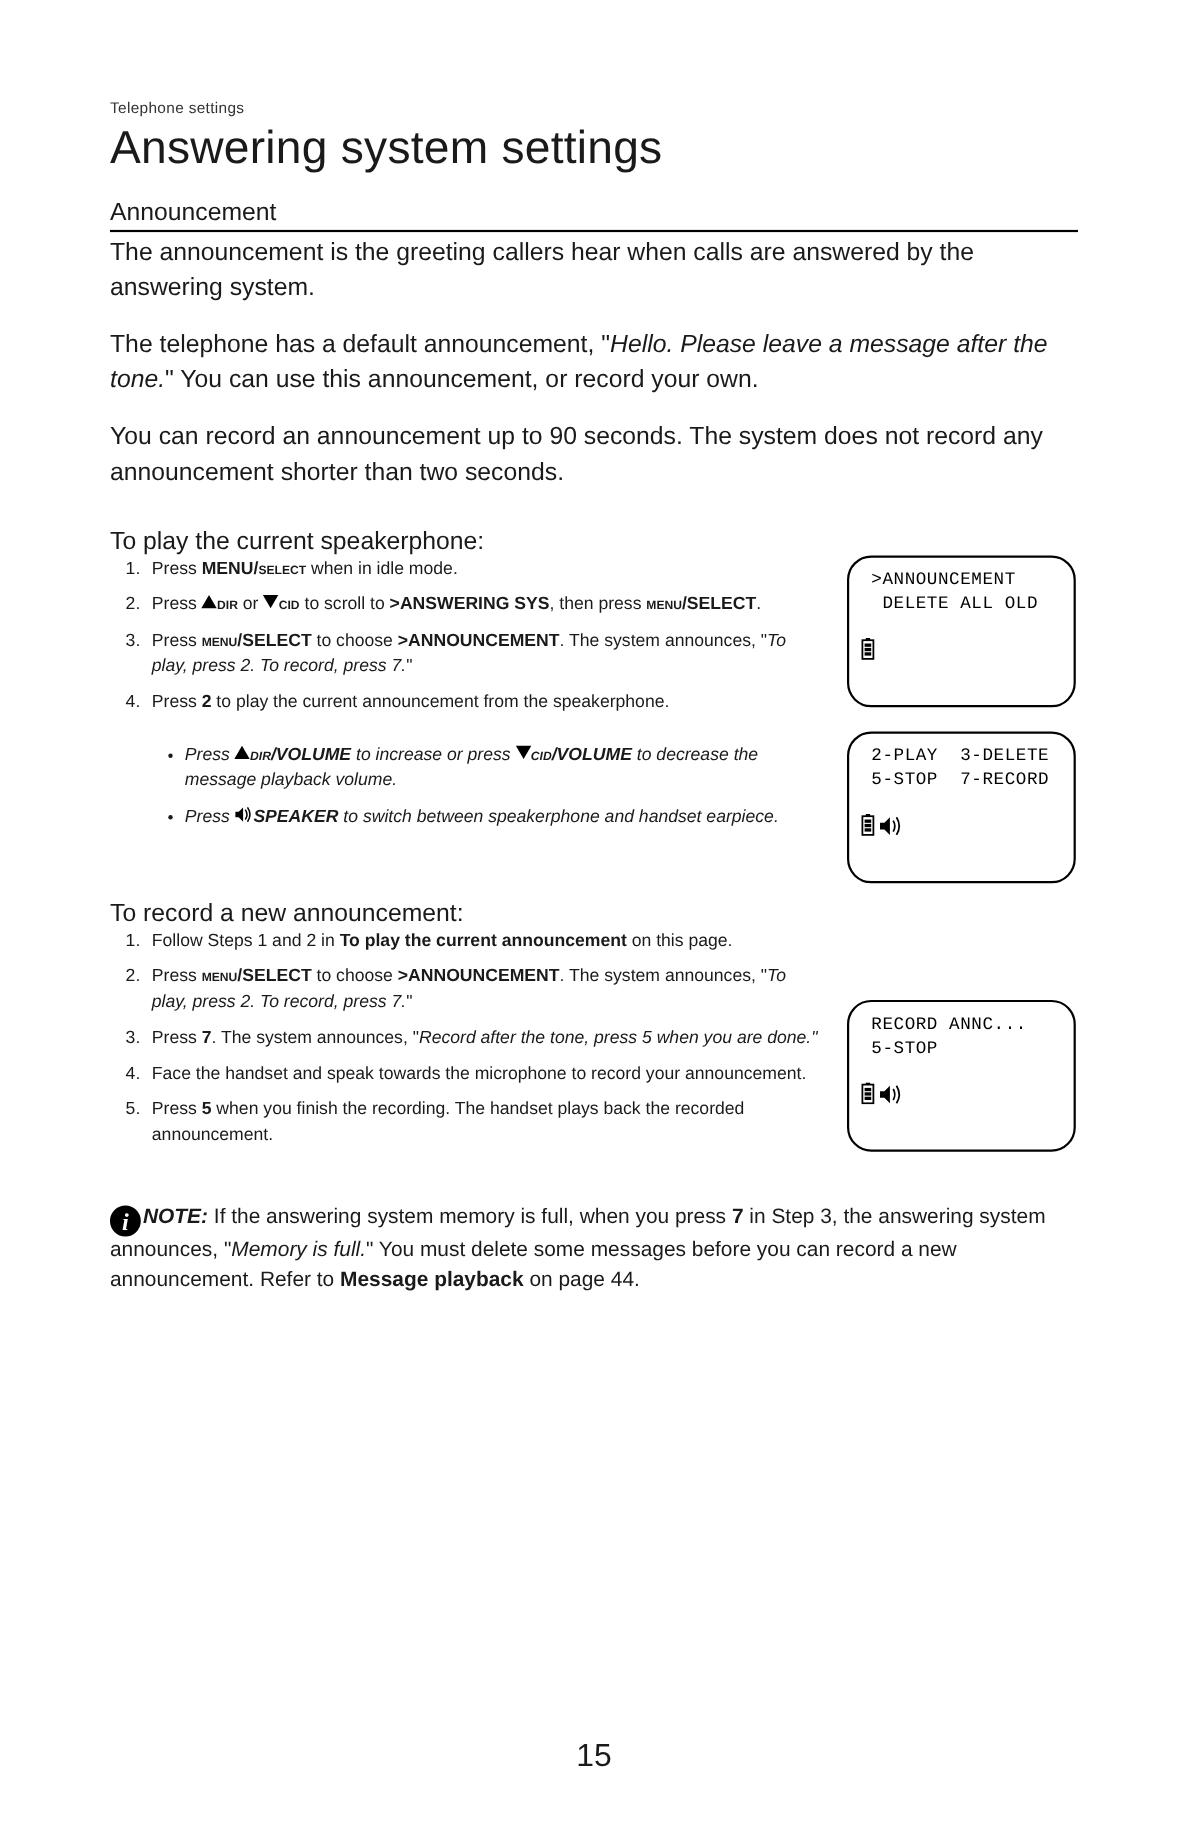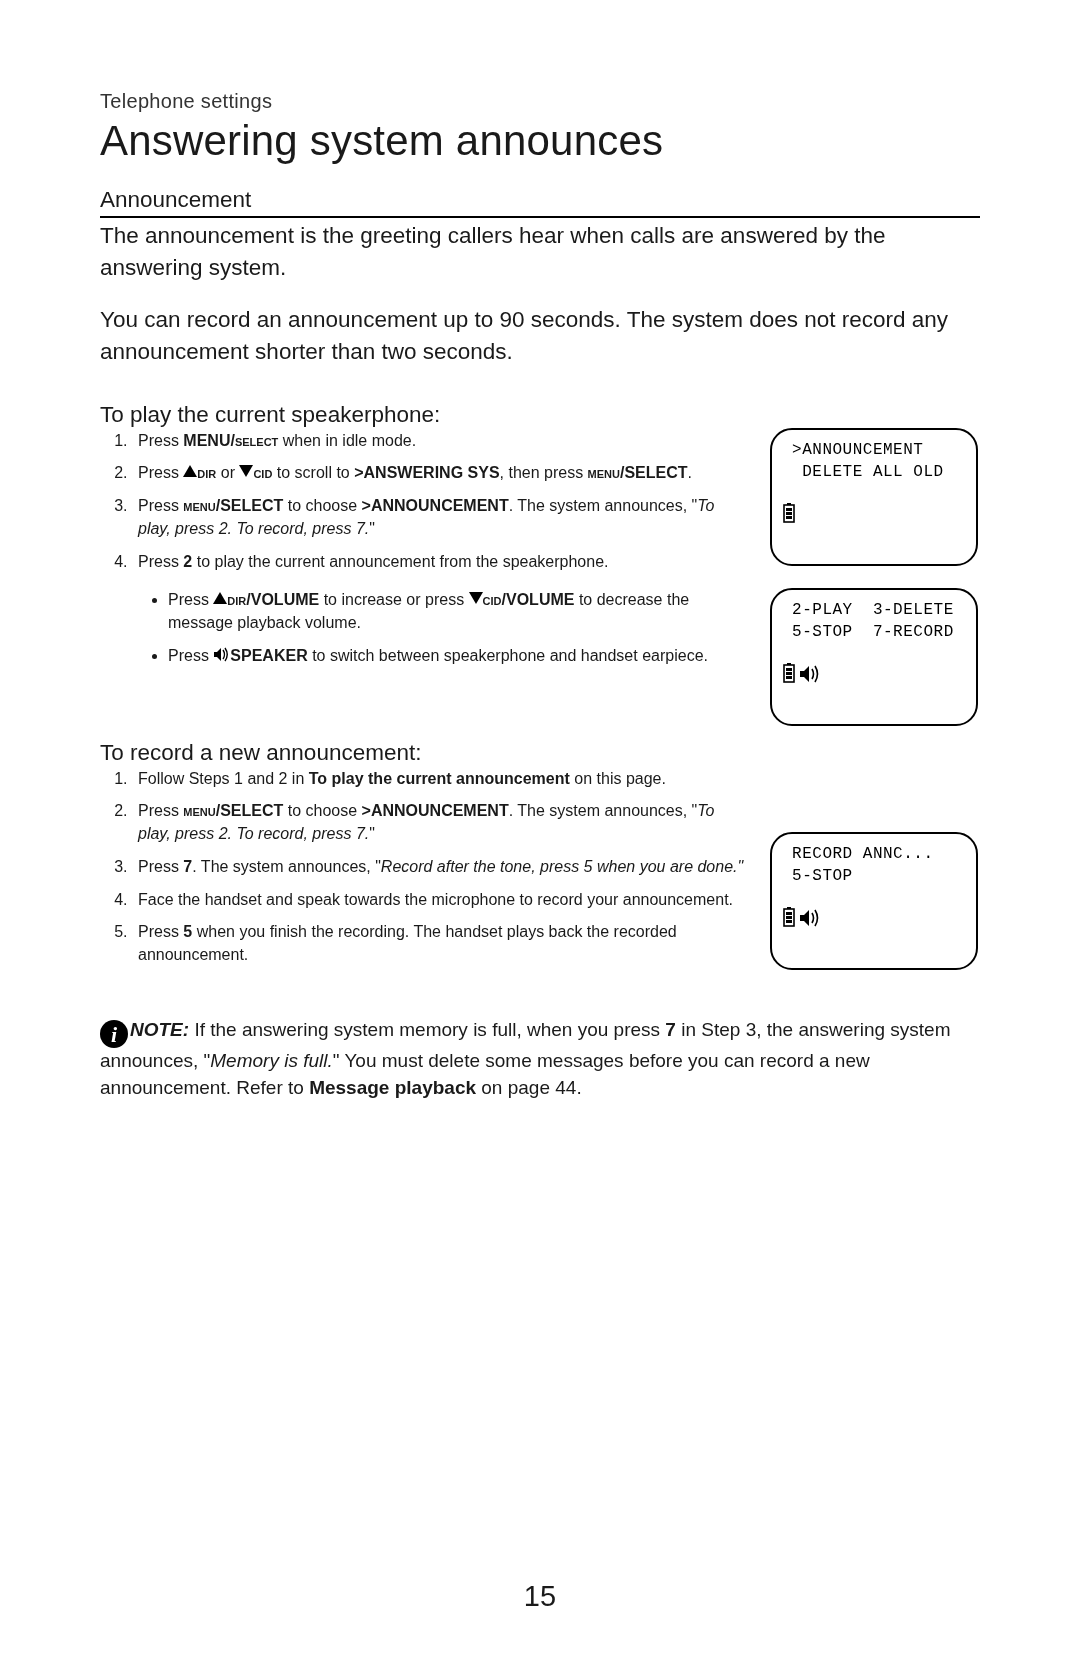--- a/index.html
+++ b/index.html
@@ -11,21 +11,21 @@
     color: #1a1a1a;
   }
   .page {
     box-sizing: border-box;
     width: 1080px;
     height: 1665px;
     padding: 90px 100px 60px 100px;
     position: relative;
   }
   .breadcrumb {
-    font-size: 20px;
+    font-size: 14px;
     letter-spacing: 0.3px;
     color: #333;
     margin: 0 0 4px 0;
   }
   .title {
     font-size: 42px;
     font-weight: 400;
     margin: 0 0 22px 0;
     letter-spacing: 0.2px;
   }
@@ -51,22 +51,23 @@
     line-height: 1.42;
     margin: 0 0 10px 0;
     padding-left: 32px;
   }
   ol.steps > li {
     margin: 0 0 10px 0;
     padding-left: 6px;
   }
   ul.sub {
     list-style: disc;
-    margin: 16px 0 0 0;
+    margin: 26px 0 0 0;
     padding-left: 30px;
+    font-style: italic;
   }
   ul.sub > li {
     margin-bottom: 10px;
   }
   .flex-row {
     display: flex;
     align-items: flex-start;
     gap: 24px;
   }
   .col-text { flex: 1 1 auto; min-width: 0; }
@@ -152,25 +153,28 @@
     display:inline-block;
     vertical-align:-1px;
   }
 </style>
 </head>
 <body>
 
 <div class="page">
 
   <div class="breadcrumb">Telephone settings</div>
-  <div class="title">Answering system announces</div>
+  <div class="title">Answering system settings</div>
 
 
   <div class="subhead">Announcement</div>
   <p class="para">The announcement is the greeting callers hear when calls are answered by the answering system.</p>
+  <p class="para">
+    <span>The telephone has a default announcement, "</span><i>Hello. Please leave a message after the tone.</i><span>" You can use this announcement, or record your own.</span>
+  </p>
   <p class="para">You can record an announcement up to 90 seconds. The system does not record any announcement shorter than two seconds.</p>
 
   <div class="flex-row">
     <div class="col-text">
       <div class="subhead noline">To play the current speakerphone:</div>
       <ol class="steps">
         <li>
           <span>Press </span><b><span>MENU/</span><span class="sc">select</span></b><span> when in idle mode.</span>
         </li>
         <li>

